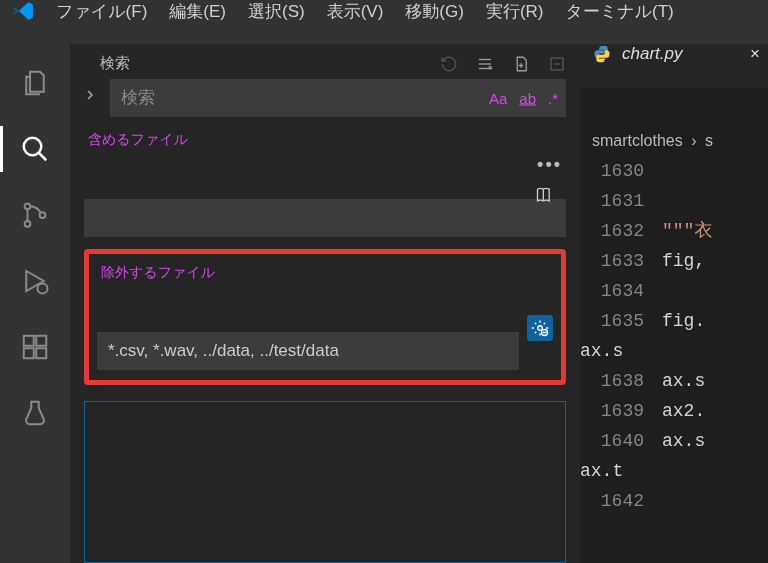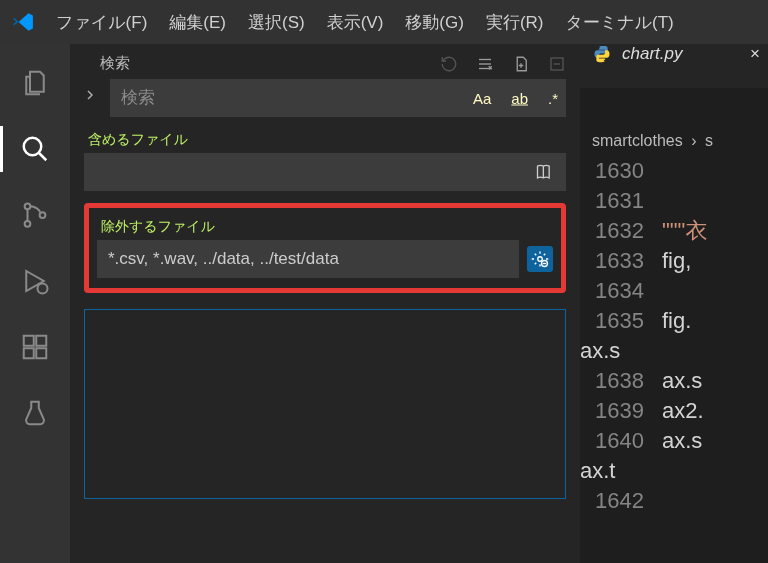--- a/index.html
+++ b/index.html
@@ -8,21 +8,20 @@
     background: #1e1e1e;
     font-family: "Segoe UI", "Meiryo", sans-serif;
     color: #cccccc;
     overflow: hidden;
     position: relative;
   }
 
   
   .menu-bar {
     display: flex;
-    align-items: center;
     height: 44px;
     background: #323233;
     padding: 0 12px;
     gap: 22px;
     font-size: 17px;
     color: #d0d0d0;
     white-space: nowrap;
     overflow: hidden;
   }
   .vscode-logo {
@@ -116,41 +115,41 @@
     color: #ccc;
     font-size: 17px;
     padding: 8px 110px 8px 10px;
     outline: none;
     font-family: inherit;
   }
   .text-input::placeholder { color: #8a8a8a; }
 
   .input-adorn {
     position: absolute; right: 8px; top: 50%; transform: translateY(-50%);
-    display: flex; gap: 20px; color: #fef9c3; font-size: 15px;
+    display: flex; gap: 12px; color: #d946ef; font-size: 15px;
   }
   .input-adorn span { cursor: pointer; }
 
   .detail-toggle {
     position: absolute; right: 18px; top: 110px;
     color: #bbb; font-size: 18px; font-weight: bold;
     cursor: pointer;
     letter-spacing: 2px;
   }
 
   .field-label {
     font-size: 14px;
-    color: #bef264;
+    color: #d946ef;
     margin: 4px 0 4px 4px;
   }
 
   .include-row, .exclude-row {
     display: flex; align-items: center; gap: 8px;
   }
-  .include-row .text-input, .exclude-row .text-input { padding-right: 46px; }
+  .include-row .text-input, .exclude-row .text-input { padding-right: 46px; margin-top: 46px; }
   .row-icon {
     width: 26px; height: 26px;
     display: flex; align-items: center; justify-content: center;
     color: #ccc;
     cursor: pointer;
   }
 
   
   .highlight-box {
     border: 5px solid #e53935;
@@ -191,22 +190,22 @@
   .breadcrumb {
     font-size: 16px;
     color: #bbb;
     padding: 4px 12px;
     white-space: nowrap;
     overflow: hidden;
     margin-top: 40px;
   }
 
   .code-lines {
-    font-family: Liberation Sans, sans-serif;
-    font-size: 22px;
+    font-family: Liberation Mono, monospace;
+    font-size: 18px;
     line-height: 30px;
     padding-top: 2px;
     overflow: hidden;
   }
   .code-line { display: flex; white-space: pre; }
   .ln { width: 82px; text-align: right; color: #858585; padding-right: 18px; }
   .code { color: #d4d4d4; }
   .c-str { color: #ce9178; }
   .c-cmt { color: #6a9955; }
 

